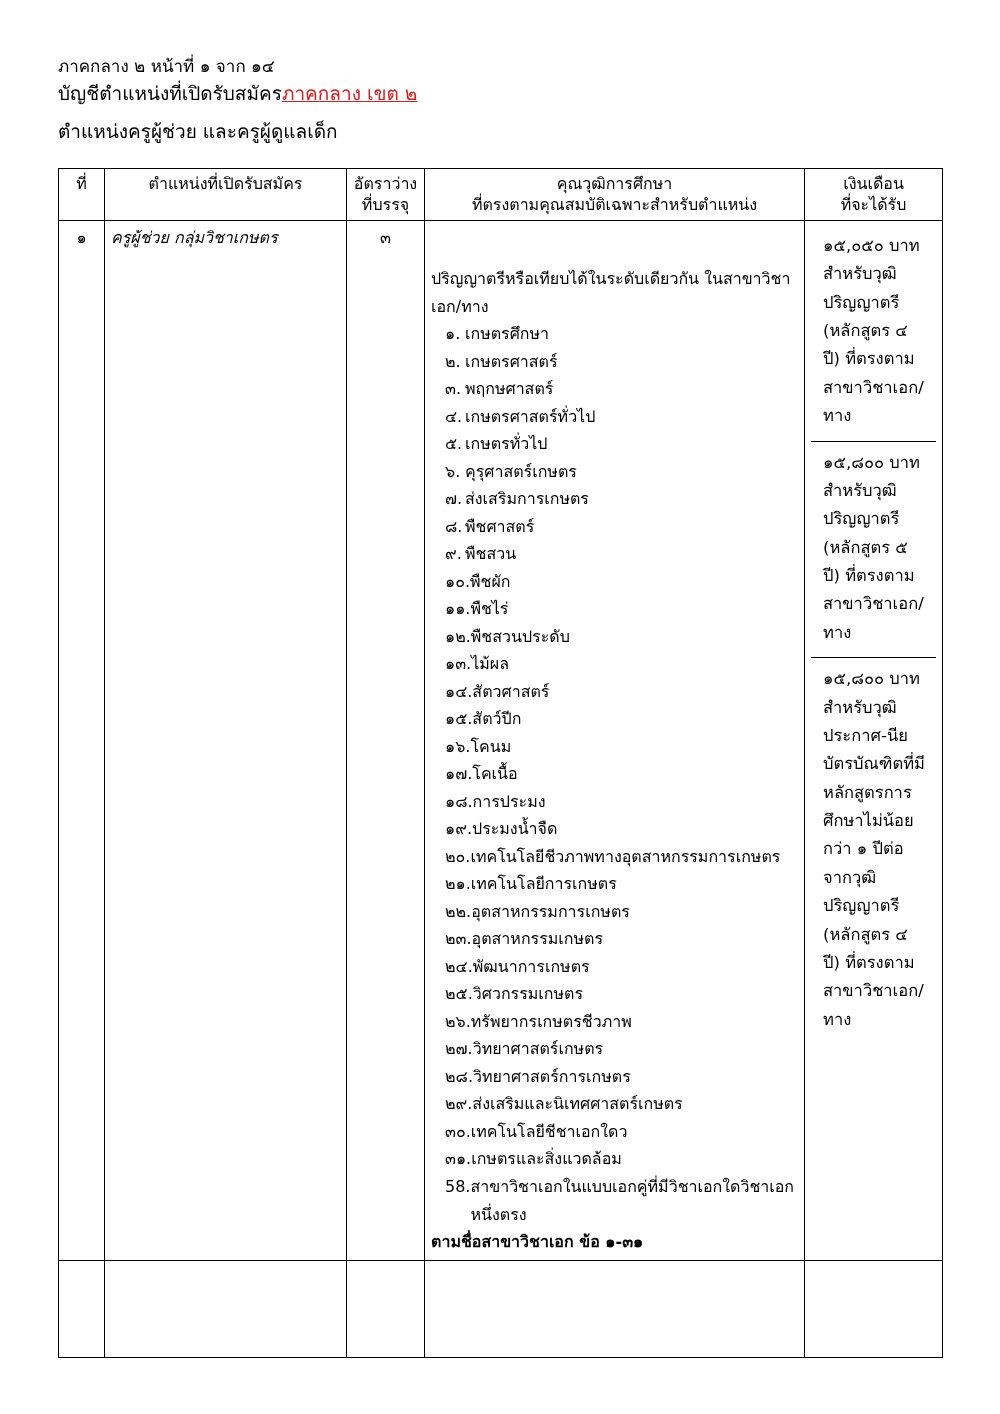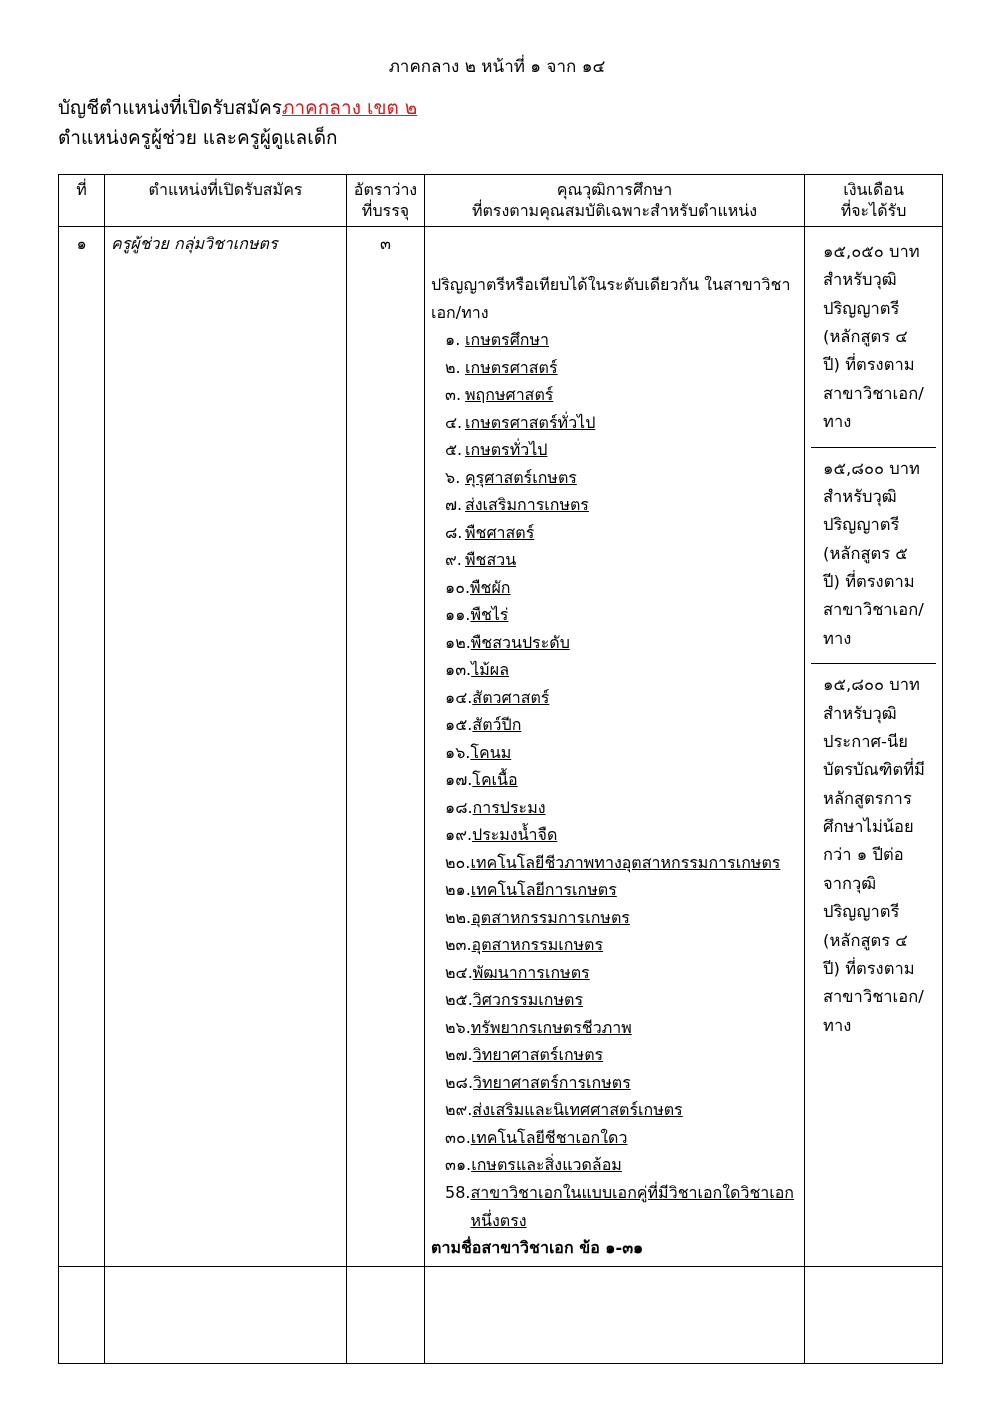--- a/index.html
+++ b/index.html
@@ -15,43 +15,42 @@
     position: relative;
   }
   .page {
     width: 1000px;
     height: 1414px;
     box-sizing: border-box;
     padding: 55px 58px 40px 58px;
     position: relative;
   }
   .header-line {
-    text-align: center;
+    text-align: left;
     font-size: 17px;
     line-height: 1.4;
-    margin-bottom: 14px;
     padding-right: 6px;
   }
   .title-block {
     text-align: left;
     margin-bottom: 22px;
   }
   .title-main {
     font-size: 19px;
     line-height: 1.5;
     font-weight: normal;
   }
   .title-main .red-underline {
     color: #d02020;
     text-decoration: underline;
   }
   .title-sub {
     font-size: 19px;
     line-height: 1.5;
-    margin-top: 2px;
+    margin-top: 10px;
   }
   table.doc-table {
     border-collapse: collapse;
     width: 884px;
     margin: 0 auto;
     table-layout: fixed;
   }
   table.doc-table td, table.doc-table th {
     border: 1px solid #000000;
     vertical-align: top;
@@ -127,21 +126,20 @@
   ol.qual-list li .num {
     min-width: 34px;
     display: inline-block;
     text-align: left;
     padding-left: 14px;
     box-sizing: border-box;
     white-space: nowrap;
   }
   ol.qual-list li .txt {
     flex: 1;
-    text-decoration: underline;
   }
   .qual-tail {
     line-height: 1.72;
     font-weight: bold;
   }
   .spacer-row td {
     height: 88px;
     border-top: none;
   }
 </style>

